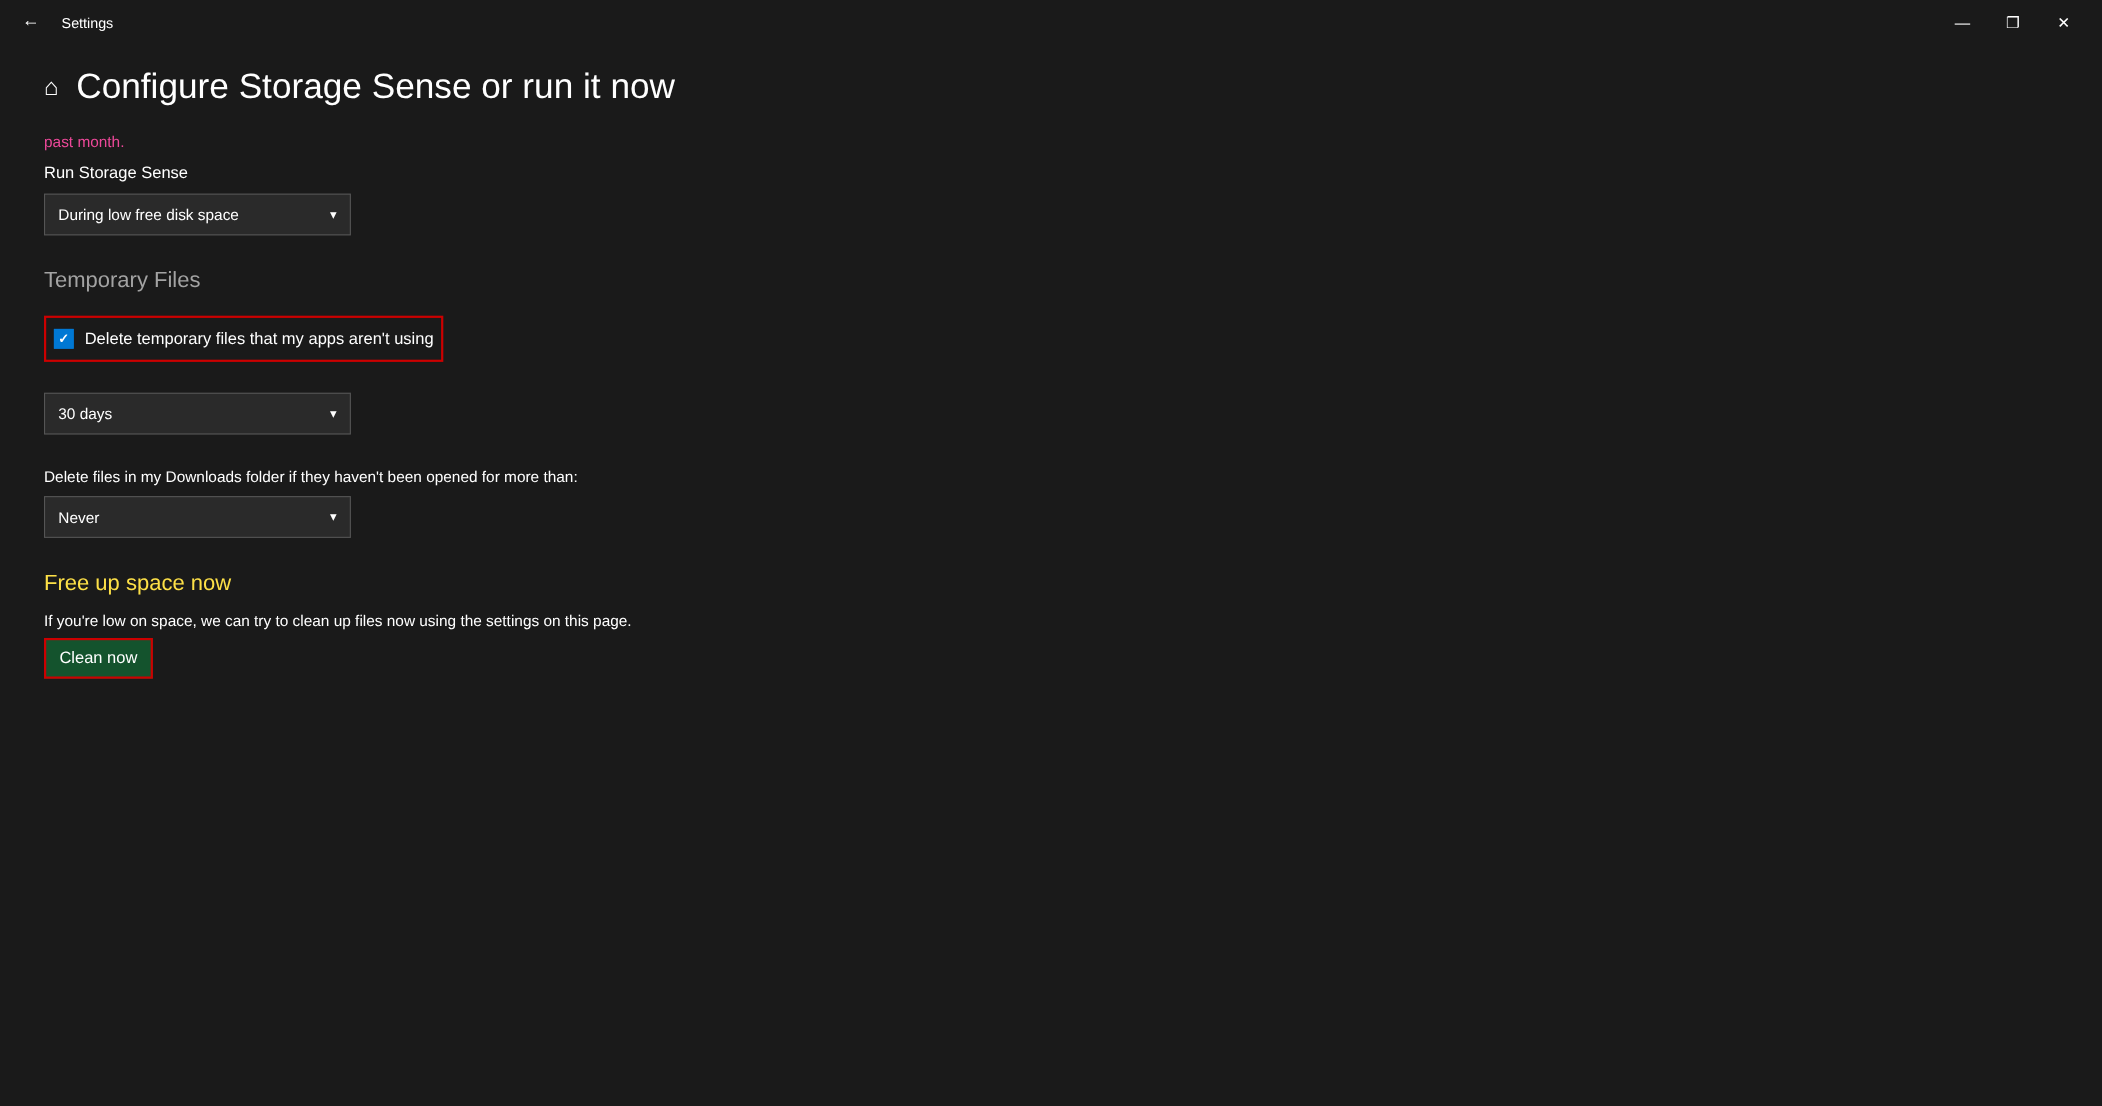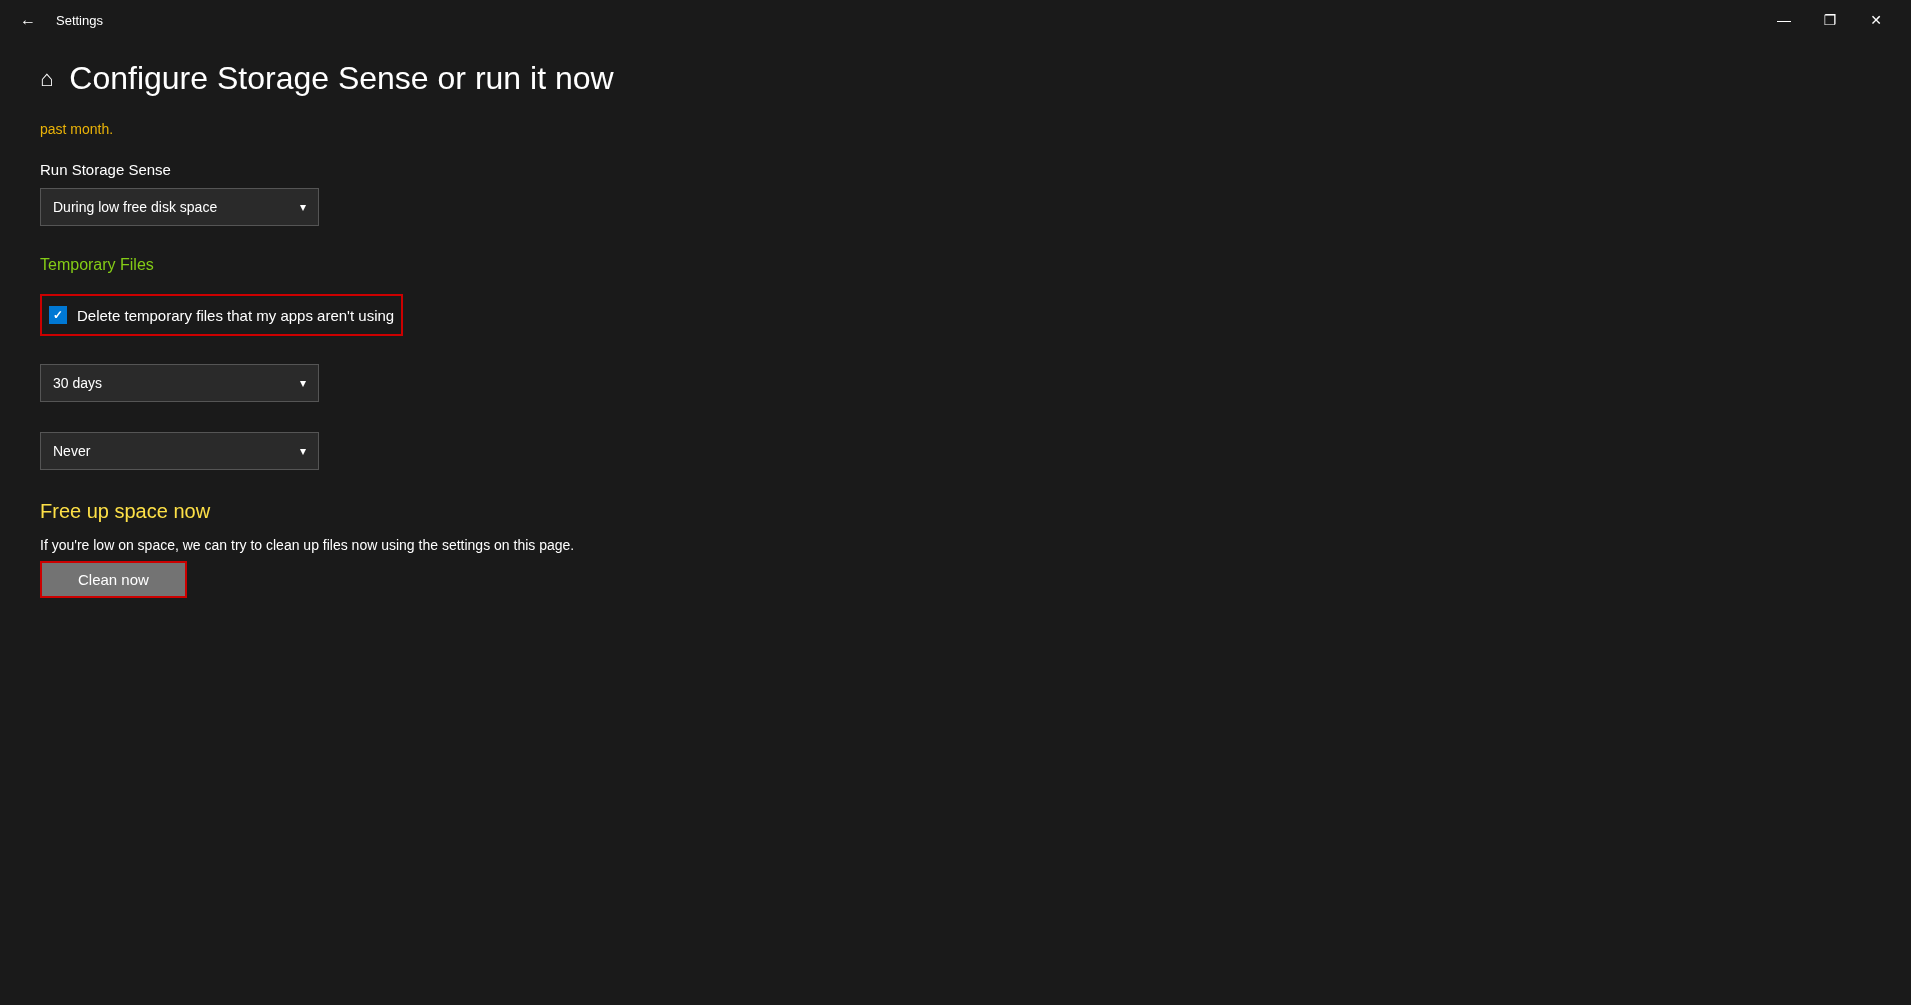--- a/index.html
+++ b/index.html
@@ -88,22 +88,22 @@
 
     .page-title {
       font-size: 32px;
       font-weight: 300;
       color: #ffffff;
     }
 
     
     .past-month-label {
       font-size: 14px;
-      color: #eab308;
-      margin-bottom: 24px;
+      color: #ec4899;
+      margin-bottom: 12px;
     }
 
     
     .section-label {
       font-size: 15px;
       color: #ffffff;
       margin-bottom: 10px;
     }
 
     
@@ -122,23 +122,23 @@
       margin-bottom: 30px;
     }
 
     .dropdown-arrow {
       font-size: 12px;
       color: #ffffff;
     }
 
     
     .section-heading {
-      font-size: 16px;
+      font-size: 20px;
       font-weight: 400;
-      color: #84cc16;
+      color: #a3a3a3;
       margin-bottom: 20px;
     }
 
     
     .checkbox-row {
       display: flex;
       align-items: center;
       gap: 10px;
       border: 2px solid #cc0000;
       padding: 10px 7px;
@@ -189,22 +189,22 @@
     .free-space-desc {
       font-size: 14px;
       color: #ffffff;
       margin-bottom: 8px;
       max-width: 700px;
     }
 
     
     .clean-now-btn {
       display: inline-block;
-      padding: 8px 36px;
-      background-color: #737373;
+      padding: 8px 12px;
+      background-color: #14532d;
       border: 2px solid #cc0000;
       color: #ffffff;
       font-size: 15px;
       cursor: pointer;
       font-family: 'Segoe UI', Arial, sans-serif;
     }
   </style>
 </head>
 <body>
 
@@ -247,20 +247,21 @@
     <span class="checkbox-label">Delete temporary files that my apps aren't using</span>
   </div>
 
   
   <div class="dropdown">
     <span>30 days</span>
     <span class="dropdown-arrow">▾</span>
   </div>
 
   
+  <div class="subsection-label">Delete files in my Downloads folder if they haven't been opened for more than:</div>
   <div class="dropdown">
     <span>Never</span>
     <span class="dropdown-arrow">▾</span>
   </div>
 
   
   <h2 class="free-space-heading">Free up space now</h2>
   <p class="free-space-desc">If you're low on space, we can try to clean up files now using the settings on this page.</p>
 
   

